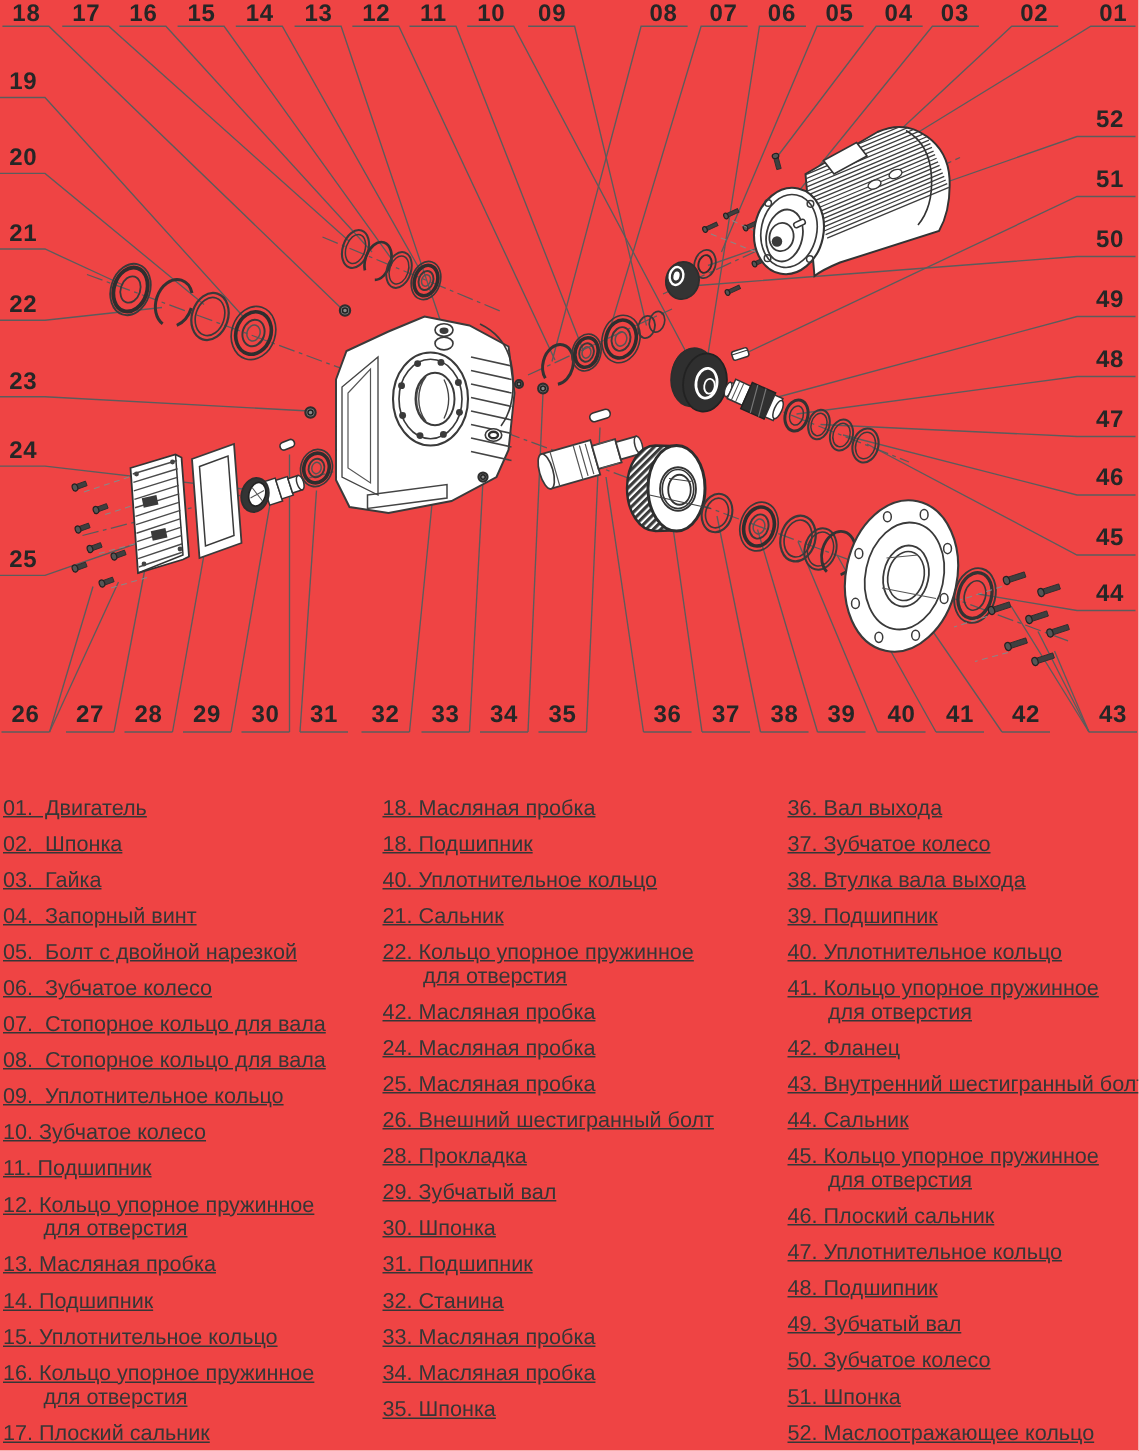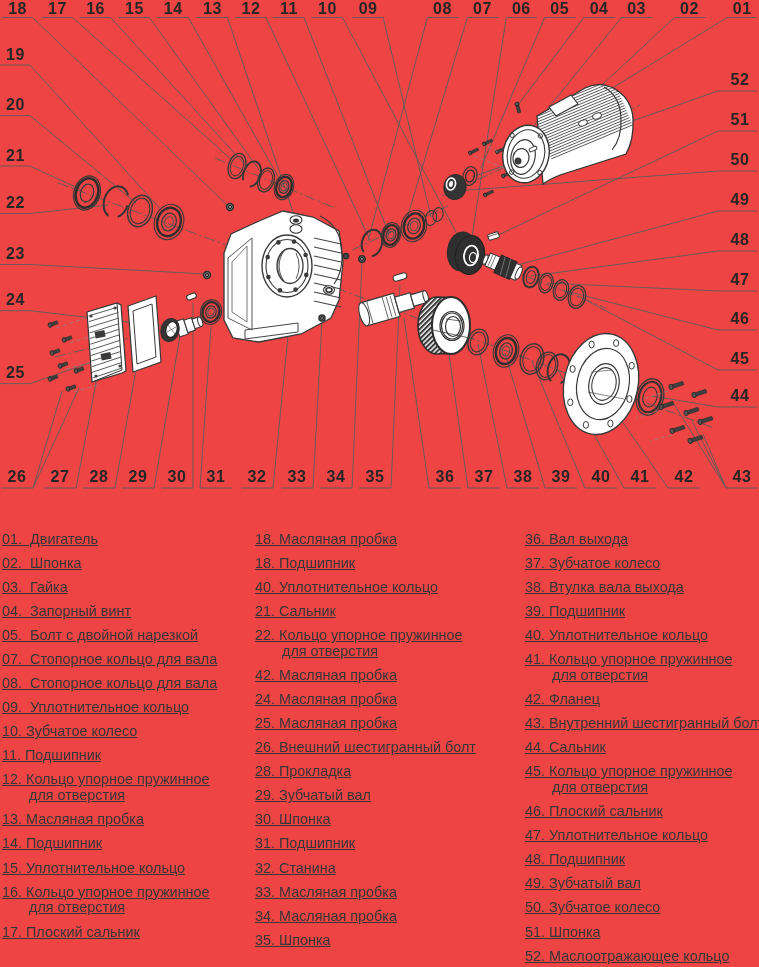--- a/index.html
+++ b/index.html
@@ -471,20 +471,21 @@
         </g>
 <rect x="-4" y="-1.8" width="8" height="3.6" rx="1.6" transform="translate(533 149) rotate(-25)" stroke="#333" stroke-width="1" fill="#fff"></rect>
 </g>
 </svg>
 <div class="col" id="c1">
 <div>01.&nbsp;&nbsp;Двигатель</div>
 <div>02.&nbsp;&nbsp;Шпонка</div>
 <div>03.&nbsp;&nbsp;Гайка</div>
 <div>04.&nbsp;&nbsp;Запорный винт</div>
 <div>05.&nbsp;&nbsp;Болт с двойной нарезкой</div>
+<div>06.&nbsp;&nbsp;Зубчатое колесо</div>
 <div>07.&nbsp;&nbsp;Стопорное кольцо для вала</div>
 <div>08.&nbsp;&nbsp;Стопорное кольцо для вала</div>
 <div>09.&nbsp;&nbsp;Уплотнительное кольцо</div>
 <div>10. Зубчатое колесо</div>
 <div>11. Подшипник</div>
 <div>12. Кольцо упорное пружинное<br>для отверстия</div>
 <div>13. Масляная пробка</div>
 <div>14. Подшипник</div>
 <div>15. Уплотнительное кольцо</div>
 <div>16. Кольцо упорное пружинное<br>для отверстия</div>

